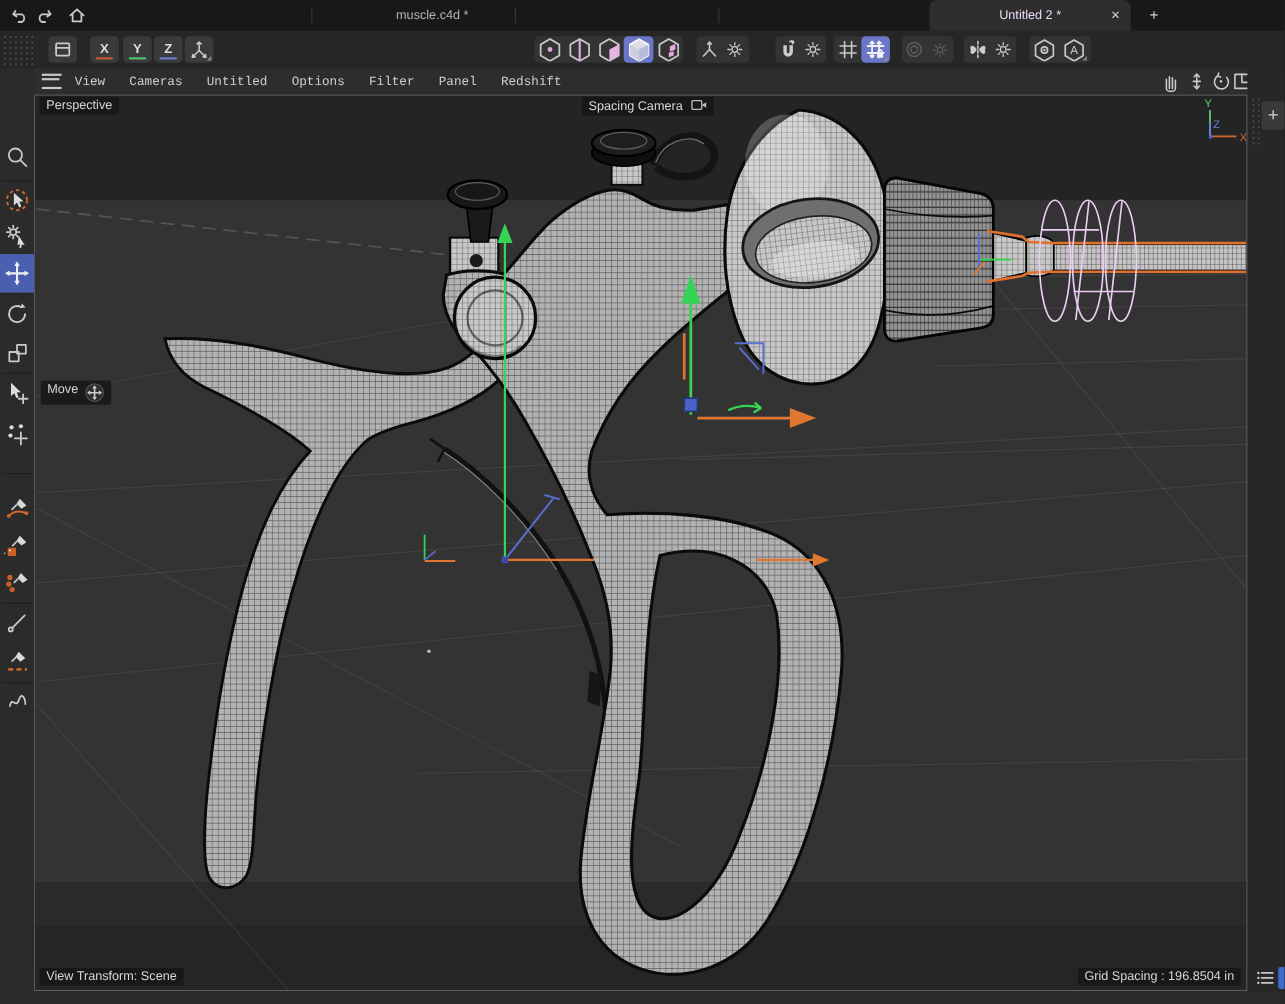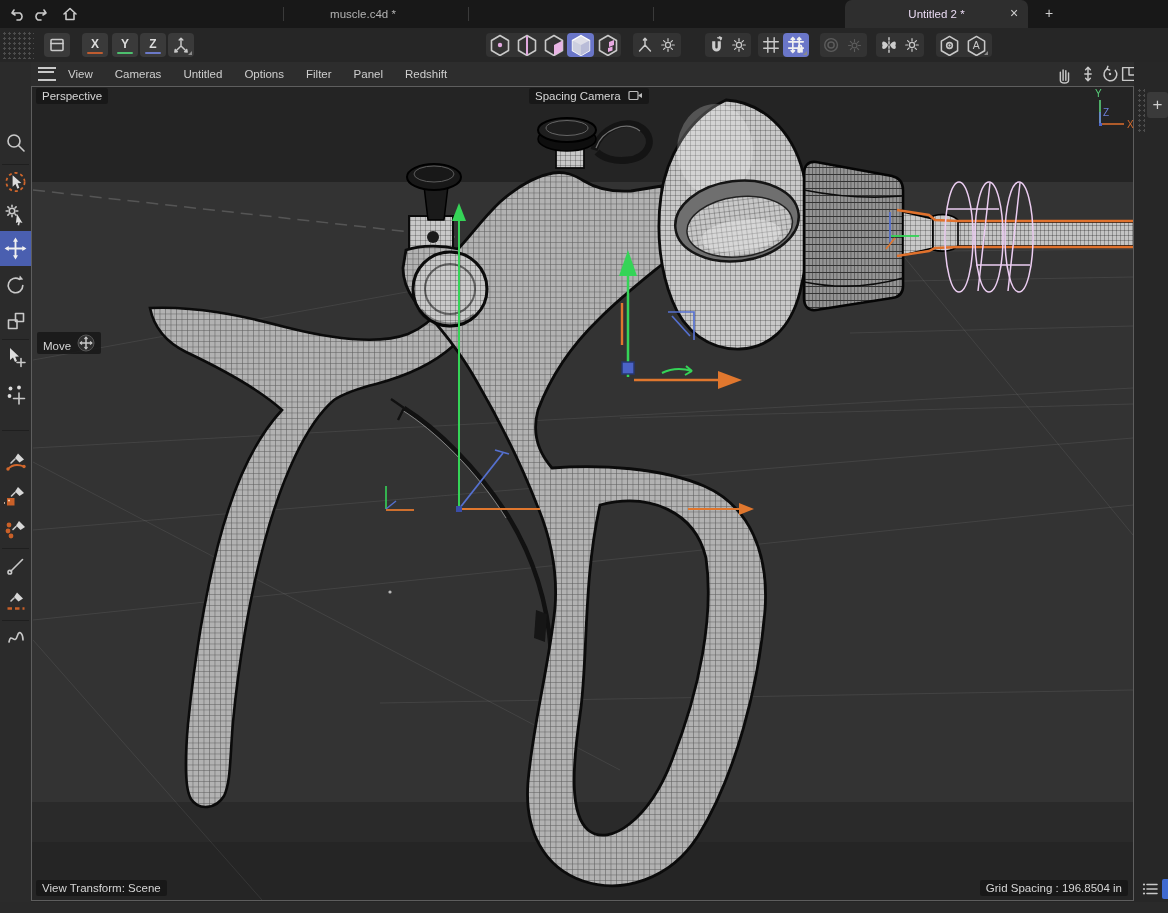--- a/index.html
+++ b/index.html
@@ -21,21 +21,21 @@
   .axisbtn{width:26px;font-size:12px;font-weight:bold;color:#dcdcdc;flex-direction:column;}
   .axisbtn .ul{width:16px;height:2px;margin-top:1px;border-radius:1px;}
   .iconbtn{width:26px;}
   .igroup{position:absolute;top:5px;height:24px;background:#333333;border-radius:4px;display:flex;align-items:center;}
   .icell{width:27px;height:24px;display:flex;align-items:center;justify-content:center;border-radius:4px;position:relative;}
   .icell.hl{background:#6a76c8;}
   .dim svg *{stroke:#5c5c5c!important;fill:none!important;}
   .corner:after{content:"";position:absolute;right:2px;bottom:2px;border-left:4px solid transparent;border-bottom:4px solid #8a8a8a;}
   
   .menubar{position:absolute;left:31px;top:62px;width:1103px;height:24px;background:#2d2d2d;display:flex;align-items:center;}
-  .menubar .mi{font-size:11.5px;color:#cfcfcf;margin-right:22px;cursor:default;}
+  .menubar .mi{font-size:11.5px;color:#cfcfcf;margin-right:22px;cursor:default;font-family:Liberation Mono, monospace;}
   .hamb{width:16px;height:10px;border-top:2px solid #c9c9c9;border-bottom:2px solid #c9c9c9;position:relative;}
   .hamb:after{content:"";position:absolute;left:0;top:2px;width:16px;height:2px;background:#c9c9c9;}
   .vctl{position:absolute;top:64px;width:20px;height:20px;}
   
   .sidebar{position:absolute;left:0;top:62px;width:31px;height:851px;background:#2b2b2b;}
   .stool{position:absolute;left:3px;width:25px;height:26px;display:flex;align-items:center;justify-content:center;}
   .stool.sel{left:0;width:31px;background:#4a5fb0;}
   .ssep{position:absolute;left:2px;width:27px;height:1px;background:#1f1f1f;}
   
   .rpanel{position:absolute;left:1134px;top:62px;width:34px;height:851px;background:#272727;}
@@ -56,21 +56,21 @@
   <div class="titlebar">
     <svg class="tbicon" style="left:9px" viewBox="0 0 18 18">
         <path class="icn" d="M5,5 L3,8 L6,10 M3.4,8 H11 a4,4 0 0 1 0,7 h-3"></path>
       </svg>
     <svg class="tbicon" style="left:31px" viewBox="0 0 18 18">
         <path class="icn" d="M13,5 L15,8 L12,10 M14.6,8 H7 a4,4 0 0 0 0,7 h3"></path>
       </svg>
     <svg class="tbicon" style="left:61px" viewBox="0 0 18 18">
         <path class="icn" d="M3,9 L9,3.5 L15,9 M5,8 V14.5 H13 V8"></path>
       </svg>
-    <div class="tab" style="left:273px;width:180px">muscle.c4d *</div>
+    <div class="tab" style="left:303px;width:180px">muscle.c4d *</div>
     <div class="tab active" style="left:845px;width:183px">Untitled 2 *</div>
     <div class="tabsep" style="left:283px"></div>
     <div class="tabsep" style="left:468px"></div>
     <div class="tabsep" style="left:653px"></div>
     <div class="tabbtn" style="left:1005px">×</div>
     <div class="tabbtn" style="left:1040px">+</div>
   </div>
 
   <div class="toolbar">
     <div class="abs dots" style="left:2px;top:3px;width:32px;height:28px"></div>
@@ -514,21 +514,21 @@
   </div>
 
   <div class="pill" style="left:36px;top:88px">Perspective</div>
   <div class="pill" style="left:529px;top:88px">
     <span>Spacing Camera</span>
     <svg width="15" height="11" viewBox="0 0 15 11" style="vertical-align:-1px;margin-left:4px">
         <rect x="1" y="1.5" width="9" height="8" rx="1" fill="none" stroke="#bdbdbd" stroke-width="1.2"></rect>
         <path d="M10,5.5 L14,3 V8 Z" fill="#bdbdbd"></path>
       </svg>
   </div>
-  <div class="pill" style="left:37px;top:332px;display:flex;align-items:flex-end;gap:6px">
+  <div class="pill" style="left:37px;top:346px;display:flex;align-items:flex-start;gap:6px">
     <span>Move</span>
     <svg width="18" height="18" viewBox="0 0 18 18">
         <circle cx="9" cy="9" r="8" fill="#2e2e2e" stroke="#555" stroke-width="1"></circle>
         <path d="M9,3.5 V14.5 M3.5,9 H14.5" stroke="#c9c9c9" stroke-width="1.5"></path>
         <path d="M7.5,5 L9,3.2 L10.5,5 M7.5,13 L9,14.8 L10.5,13 M5,7.5 L3.2,9 L5,10.5 M13,7.5 L14.8,9 L13,10.5" stroke="#c9c9c9" stroke-width="1.2" fill="none"></path>
       </svg>
   </div>
   <div class="pill" style="left:36px;top:880px">View Transform: Scene</div>
   <div class="pill" style="right:40px;top:880px;left:auto">Grid Spacing : 196.8504 in</div>
 

